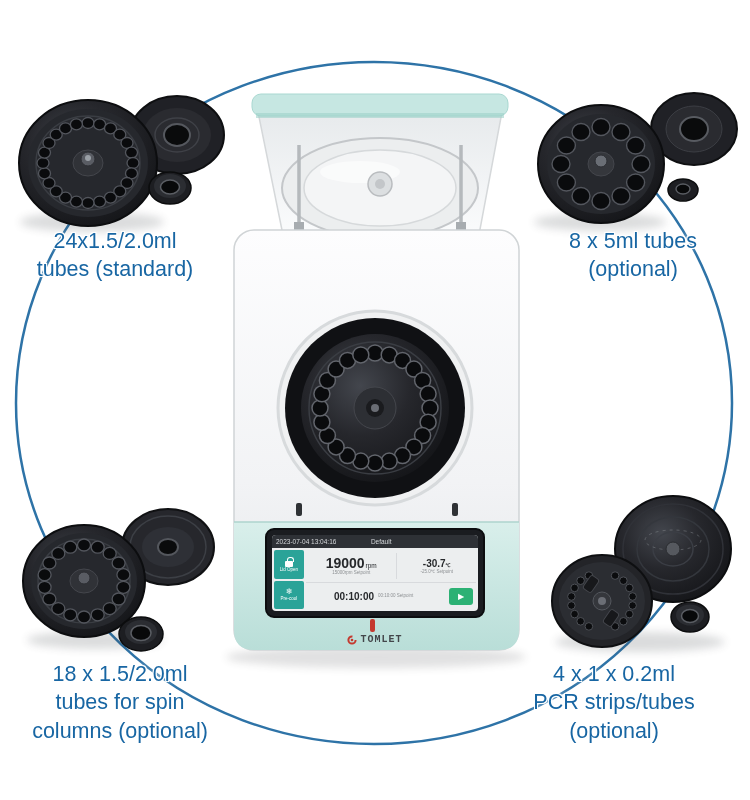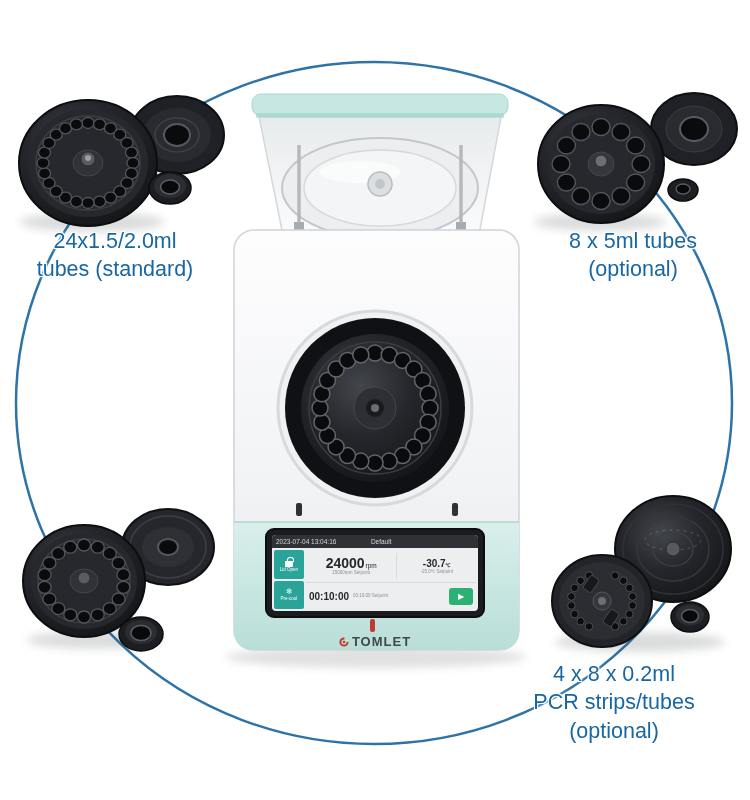--- a/index.html
+++ b/index.html
@@ -33,29 +33,29 @@
   .scr-main{flex:1;display:flex;flex-direction:column;}
   .scr-row1{flex:1.25;display:flex;align-items:center;border-bottom:1px solid #d8dadd;}
   .speed{flex:1.15;text-align:center;}
   .temp{flex:1;text-align:center;}
   .big{font-size:14px;font-weight:bold;color:#26282b;line-height:1;}
   .big .unit{font-size:6.5px;font-weight:normal;margin-left:1px;}
   .mid{font-size:10px;font-weight:bold;color:#26282b;line-height:1.1;}
   .temp .unit{font-size:5px;}
   .set{font-size:4.5px;color:#8d9093;line-height:1.3;}
   .vdiv{width:1px;align-self:stretch;background:#d8dadd;margin:3px 0;}
-  .scr-row2{flex:1;display:flex;align-items:center;gap:4px;padding:0 3px;}
+  .scr-row2{flex:1;display:flex;align-items:center;gap:4px;padding:0 3px;margin-left:25px;}
   .play{margin-left:auto;width:24px;height:17px;background:#2cb174;border-radius:3px;color:#fff;
         display:flex;align-items:center;justify-content:center;font-size:8px;}
 
   .red-indicator{position:absolute;left:370px;top:619px;width:5px;height:13px;background:#c4392f;
         border-radius:2px;}
   .brand{position:absolute;left:330px;top:634px;width:90px;display:flex;align-items:center;
         justify-content:center;gap:3px;}
-  .brand-text{font-size:13px;font-weight:bold;color:#43464a;letter-spacing:1px;}
+  .brand-text{font-size:10px;font-weight:bold;color:#43464a;letter-spacing:1px;font-family:Liberation Mono, monospace;}
 </style>
 </head>
 <body>
 
 <div id="page">
 
 <svg id="bg-art" width="750" height="800" viewBox="0 0 750 800">
   <defs>
     <radialGradient id="rg" cx="40%" cy="35%" r="75%">
       <stop offset="0%" stop-color="#43464d"></stop>
@@ -317,21 +317,24 @@
         <rect x="266" y="529" width="218" height="88" rx="8" fill="#1a1c20" stroke="#0c0d0f" stroke-width="2"></rect>
       </g>
     </g>
   </g>
 </svg>
 
 <div id="label-tl" class="label">24x1.5/2.0ml
 tubes (standard)</div>
 <div id="label-tr" class="label">8 x 5ml tubes
 (optional)</div>
-<div id="label-br" class="label">4 x 8 x 0.2ml
+<div id="label-bl" class="label">18 x 1.5/2.0ml
+tubes for spin
+columns (optional)</div>
+<div id="label-br" class="label">4 x 1 x 0.2ml
 PCR strips/tubes
 (optional)</div>
 
 <div class="display">
   <div class="scr-top">
     <span>2023-07-04 13:04:16</span>
     <span>Default</span>
     <span class="scr-top-spacer"></span>
   </div>
   <div class="scr-body">
@@ -342,21 +345,21 @@
       </div>
       <div class="tile">
         <span class="tile-icon">❄</span>
         <span class="tile-label">Pre-cool</span>
       </div>
     </div>
     <div class="scr-main">
       <div class="scr-row1">
         <div class="speed">
           <div class="big">
-            <span>24000</span><span class="unit">rpm</span>
+            <span>19000</span><span class="unit">rpm</span>
           </div>
           <div class="set">15000rpm Setpoint</div>
         </div>
         <div class="vdiv"></div>
         <div class="temp">
           <div class="mid">
             <span>-30.7</span><span class="unit">℃</span>
           </div>
           <div class="set">-25.0℃ Setpoint</div>
         </div>

